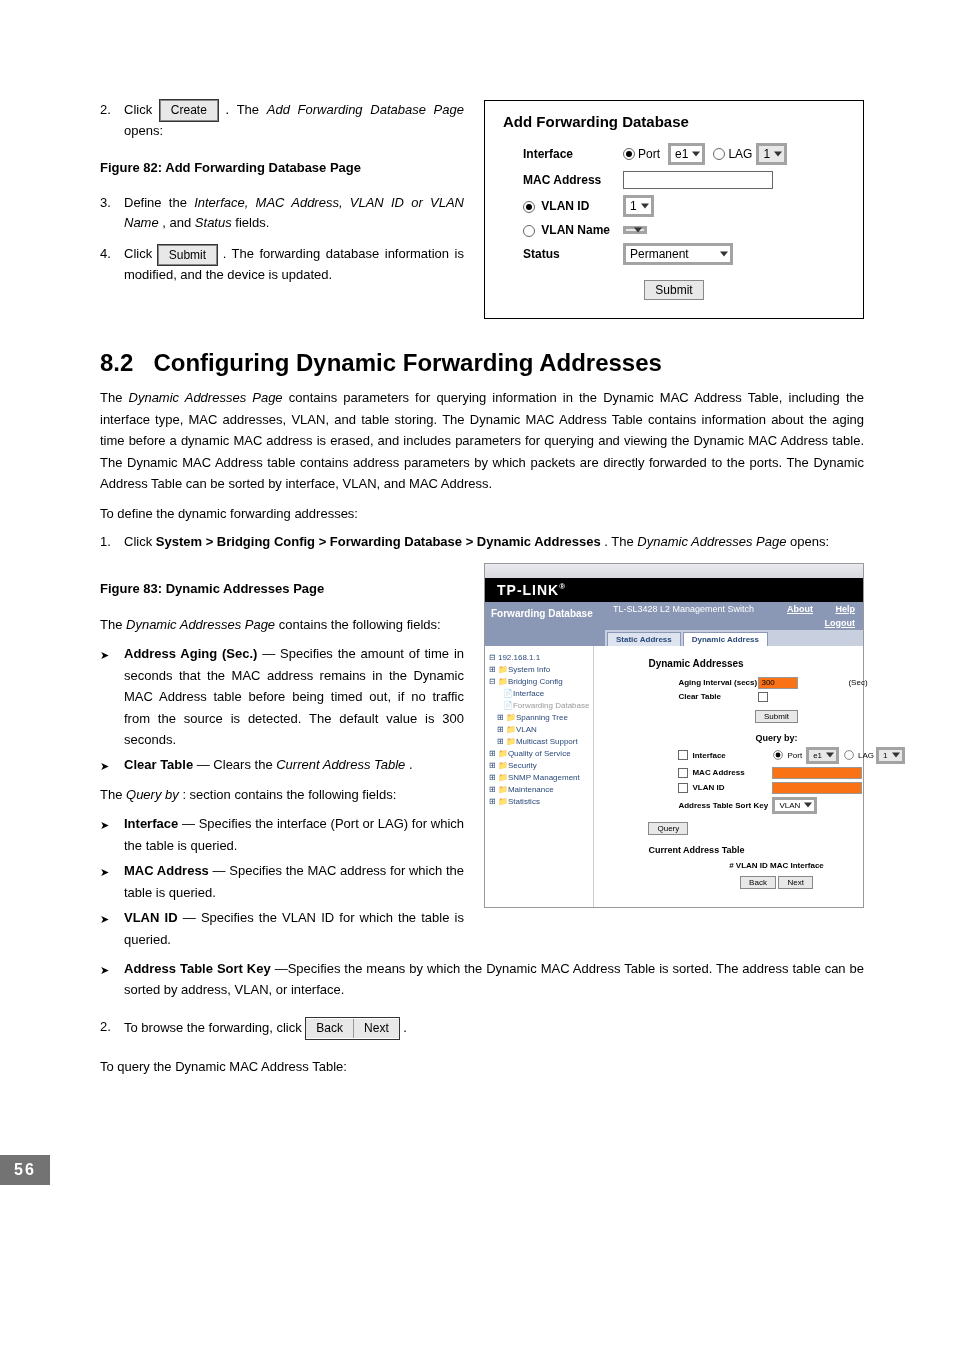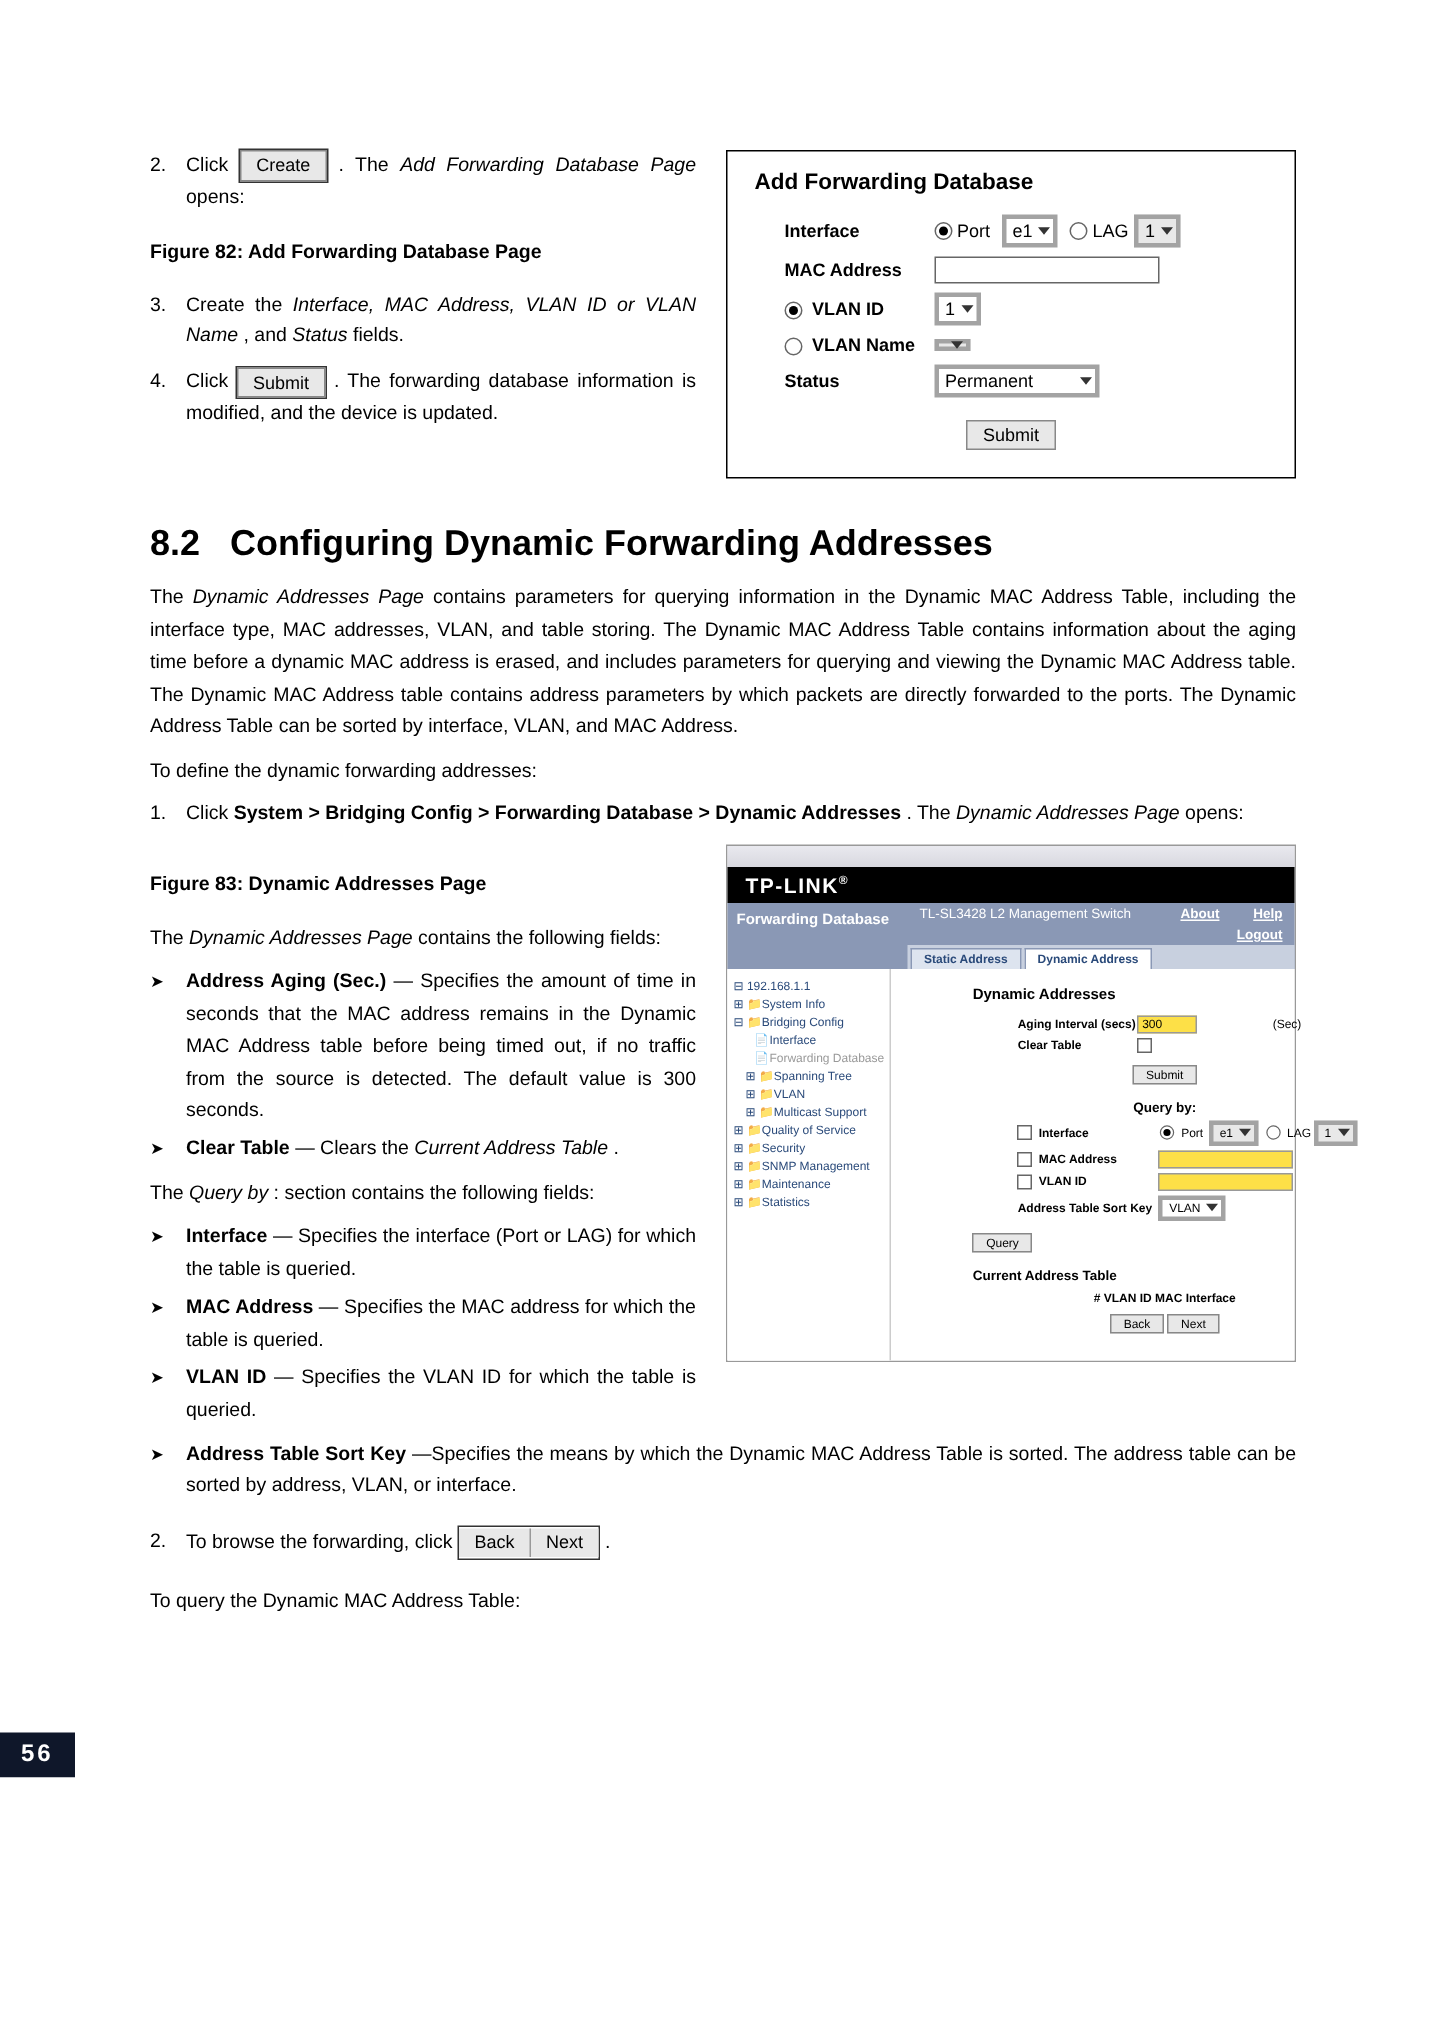--- a/index.html
+++ b/index.html
@@ -247,21 +247,21 @@
   .fig83-row {
     display: flex;
     align-items: center;
     font-size: 8px;
     margin: 3px 0;
   }
   .fig83-row .lbl { width: 110px; font-weight: bold; padding-left: 30px; }
   .fig83-main .mini-input {
     border: 1px solid #999;
     height: 12px;
-    background: #fde047;
+    background: #f97316;
   }
   .fig83-chk {
     width: 10px; height: 10px;
     border: 1px solid #666;
     display: inline-block;
     margin-right: 4px;
     vertical-align: middle;
     background: #fff;
   }
   .fig83-btn {
@@ -274,21 +274,21 @@
   .fig83-section-label {
     font-weight: bold;
     font-size: 9px;
     margin: 10px 0 4px 0;
   }
   .fig83-query-box {
     padding-left: 30px;
   }
   .page-num {
     margin-top: 40px;
-    background: #0f172a;
+    background: #737373;
     color: #fff;
     display: inline-block;
     padding: 6px 14px;
     font-weight: bold;
     font-size: 16px;
     letter-spacing: 2px;
   }
 </style>
 </head>
 <body>
@@ -311,21 +311,21 @@
           </span>
         </li>
       </ol>
 
       <div class="caption">Figure 82: Add Forwarding Database Page</div>
 
       <ol class="steps">
         <li>
           <span class="num">3.</span>
           <span class="content">
-            <span>Create the </span>
+            <span>Define the </span>
             <span class="italic">Interface, MAC Address, VLAN ID or VLAN Name</span>
             <span>, and </span>
             <span class="italic">Status</span>
             <span> fields.</span>
           </span>
         </li>
         <li>
           <span class="num">4.</span>
           <span class="content">
             <span>Click </span>

